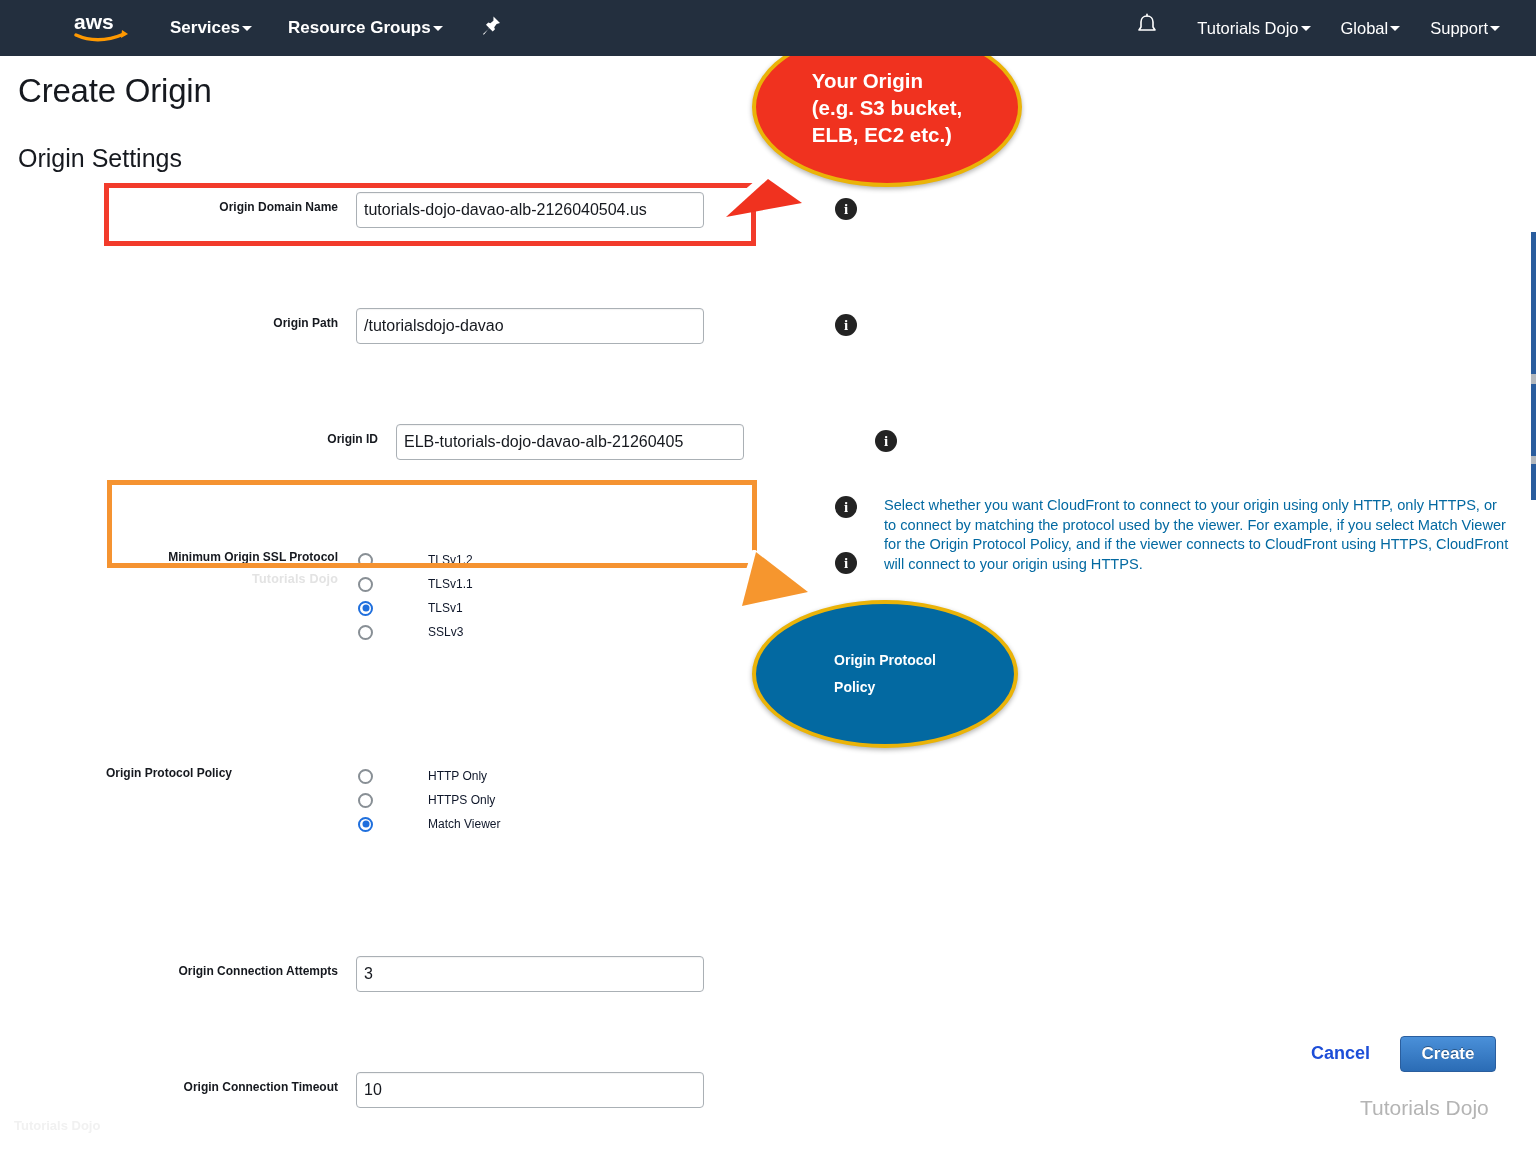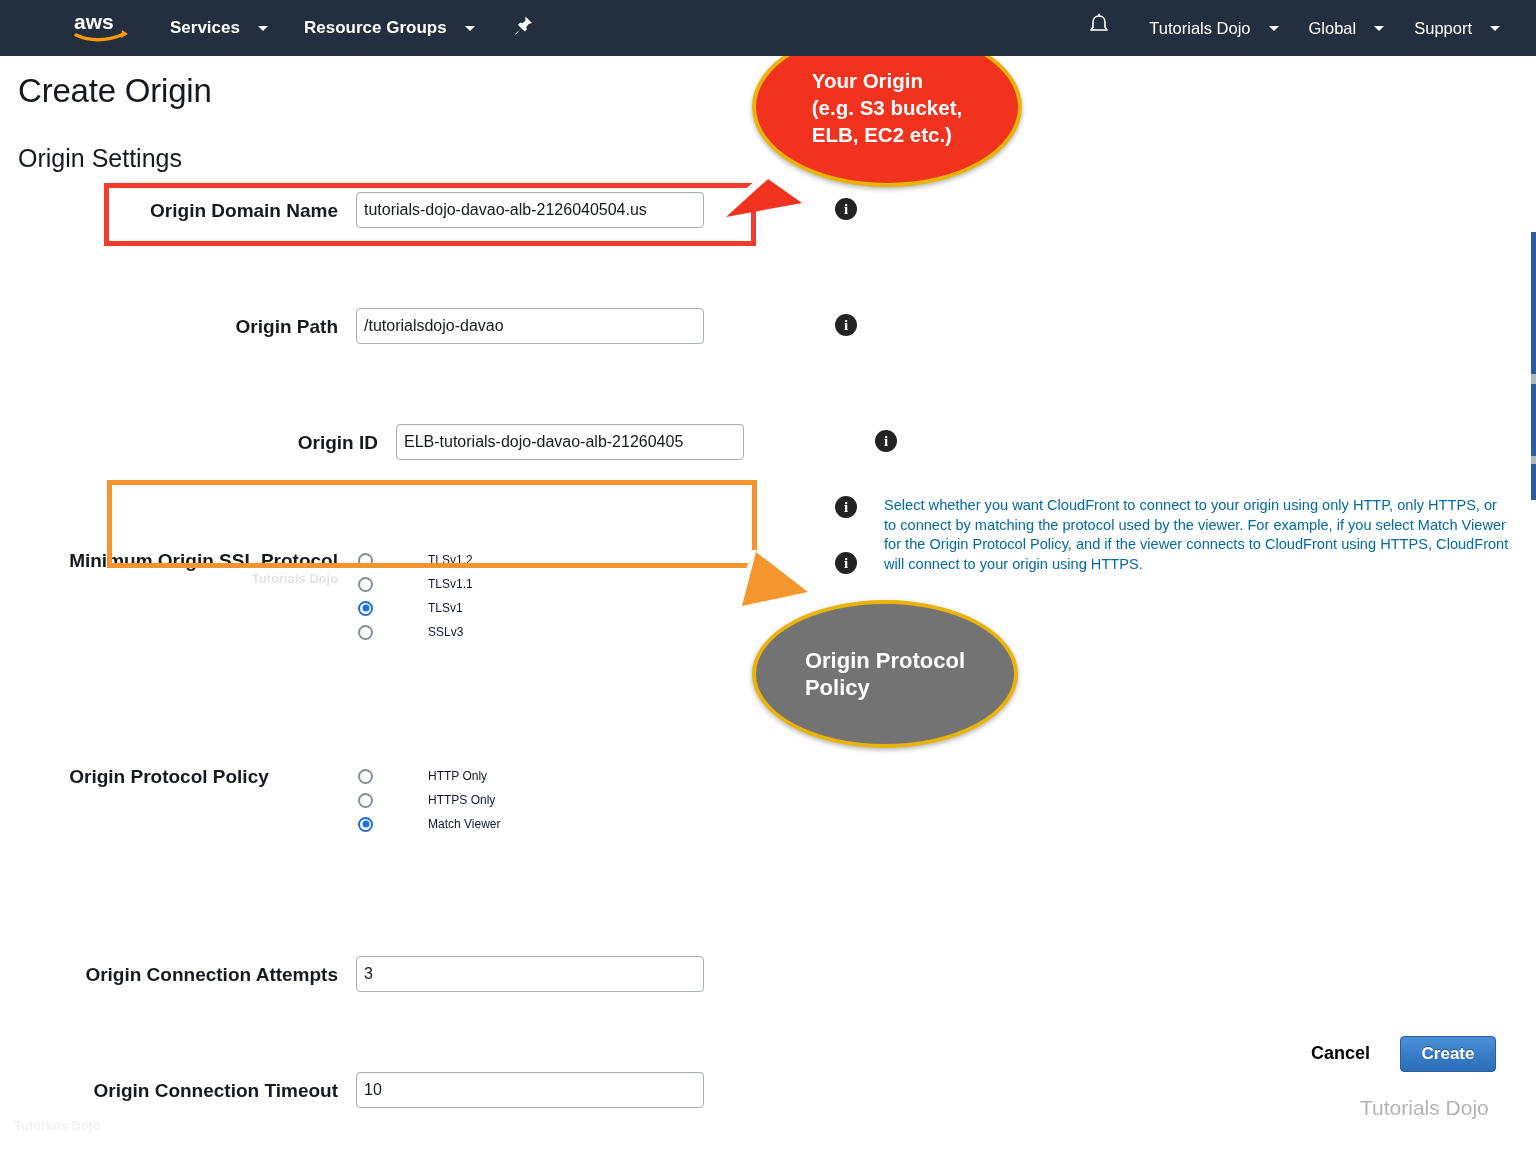--- a/index.html
+++ b/index.html
@@ -16,21 +16,21 @@
   
   #topnav {
     position:absolute; left:0; top:0; width:1528px; height:56px;
     background:#232f3e;
     display:flex; align-items:center;
     z-index:5;
   }
   #topnav .logo { margin-left:72px; width:62px; height:34px; position:relative; }
   #topnav .nav-item {
     color:#ffffff; font-size:17px; font-weight:bold;
-    margin-left:36px; display:flex; align-items:center; gap:18px;
+    margin-left:36px; display:flex; align-items:center; gap:2px;
     white-space:nowrap; cursor:pointer;text-align:right;
   }
   #topnav .nav-item.light { font-weight:normal; font-size:16.5px; }
   .caret { width:0;height:0;border-left:5px solid transparent;border-right:5px solid transparent;border-top:5px solid #fff; display:inline-block;}
   #topnav .spacer { flex:1; }
   .pin { margin-left:38px; cursor:pointer; }
   .bell { margin-right:8px; cursor:pointer; }
   #topnav .right-group { display:flex; align-items:center; margin-right:28px; }
   #topnav .right-group .nav-item { margin-left:30px; }
 
@@ -41,21 +41,21 @@
   #right-strip .dark-top { position:absolute; right:0; top:0; width:8px; height:56px; background:#232f3e; }
 
   
   #page-title { position:absolute; left:18px; top:72px; font-size:33px; font-weight:normal; letter-spacing:-0.2px; }
   #section-title { position:absolute; left:18px; top:144px; font-size:25px; font-weight:normal; }
 
   .form { position:absolute; left:0; top:190px; width:1528px; }
   .row { position:relative; height:58px; }
   .lbl {
     position:absolute; right:1168px; width:420px; text-align:right;
-    font-size:19px; font-weight:bold; color:#16191f;
+    font-size:12px; font-weight:bold; color:#16191f;
     top:10px;
   }
   .row .lbl { left:0; width:338px; text-align:right; right:auto; }
   .wm-sub {
     position:absolute; left:0; width:338px; text-align:right;
     top:32px; font-size:12.5px; color:#e3e3e3; font-weight:bold;
     letter-spacing:0.2px;
   }
   .fld {
     position:absolute; left:356px; top:2px; width:348px; height:36px;
@@ -91,21 +91,21 @@
   
   #proto-help {
     position:absolute; left:884px; top:496px; width:628px;
     font-size:14.6px; line-height:19.5px; color:#0369a1;
   }
   #proto-help-icon { position:absolute; left:835px; top:496px; }
 
   
   #cancel-link {
     position:absolute; left:1311px; top:1043px; font-size:18px;
-    color:#000000; font-weight:bold; cursor:pointer;
+    color:#1d4ed8; font-weight:bold; cursor:pointer;
   }
   #create-btn {
     position:absolute; left:1400px; top:1036px; width:96px; height:36px;
     background:linear-gradient(#4a90d9,#2b6cb5);
     border:1px solid #2a5e9e; border-radius:4px;
     color:#fff; font-size:17px; font-weight:bold;
     display:flex; align-items:center; justify-content:center;
     cursor:pointer;
     text-shadow:0 -1px 0 rgba(0,0,0,.35);
   }
@@ -129,21 +129,21 @@
   .bubble {
     border-radius:50%;
     display:flex; align-items:center; justify-content:center;
     color:#fff; font-weight:bold;
     box-shadow:0 2px 5px rgba(0,0,0,.30);
     border:4px solid #eab308;
   }
   #callout-red { left:752px; top:27px; }
   #callout-red .bubble { width:270px; height:160px; background:#f0321f; font-size:20.5px; line-height:27px; }
   #callout-orange { left:752px; top:600px; }
-  #callout-orange .bubble { width:266px; height:148px; background:#737373; font-size:22px; line-height:27px; }
+  #callout-orange .bubble { width:266px; height:148px; background:#0369a1; font-size:14px; line-height:27px; }
 </style>
 </head>
 <body>
 
 <div id="topnav">
   <div class="logo">
     <svg width="62" height="34" viewBox="0 0 62 34">
       <text x="2" y="18" font-family="Liberation Sans, sans-serif" font-size="21" font-weight="bold" fill="#ffffff">aws</text>
       <path d="M4 24 Q 26 34 52 23" stroke="#ff9900" stroke-width="3.4" fill="none" stroke-linecap="round"></path>
       <path d="M50 19 L56 23 L49 27 Z" fill="#ff9900"></path>

